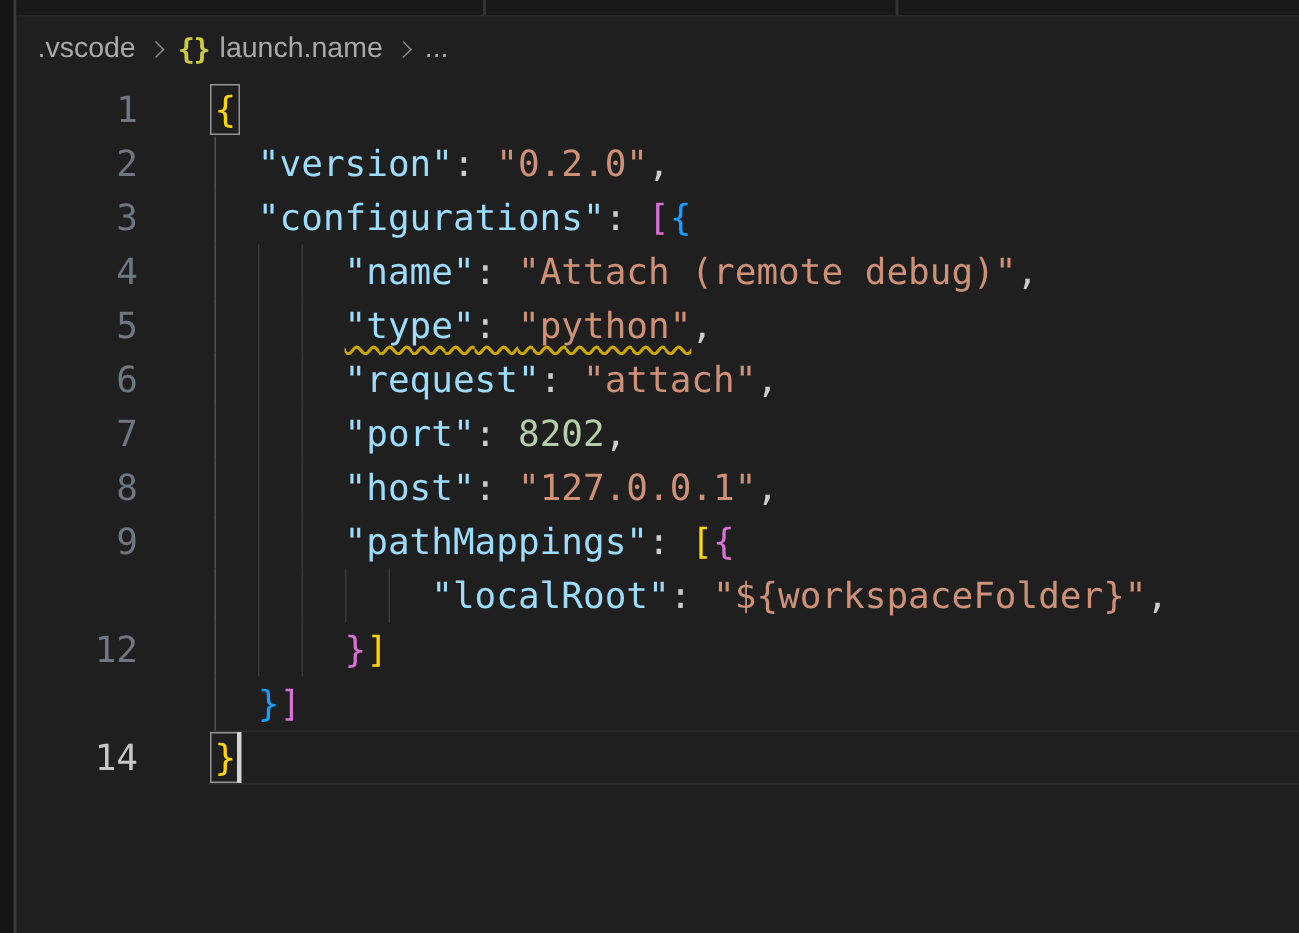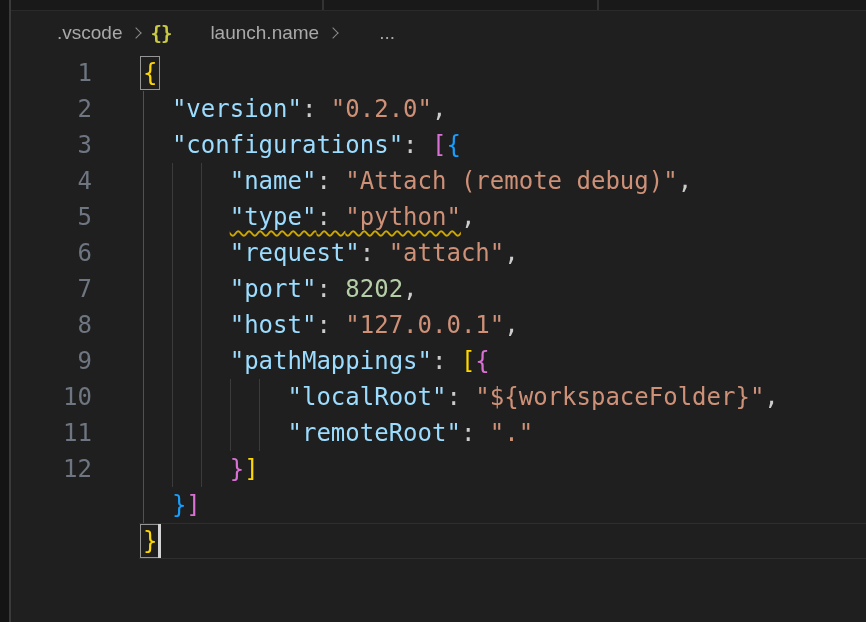--- a/index.html
+++ b/index.html
@@ -15,21 +15,21 @@
   
   .tabstrip{position:absolute;top:0;left:0;right:0;height:10px;background:var(--tabbar-bg);
             border-bottom:1px solid var(--tabbar-border);}
   .tabsep{position:absolute;top:0;bottom:0;width:2px;background:var(--tab-separator);}
   .tabsep.s1{left:311px;}
   .tabsep.s2{left:586px;}
 
   
   .breadcrumbs{position:absolute;top:11px;left:0;right:0;height:44px;display:flex;align-items:center;
                padding-left:14px;font-size:19px;color:var(--breadcrumb-fg);}
-  .bc-item{color:var(--breadcrumb-fg);white-space:nowrap;cursor:pointer;margin-left:32px;}
+  .bc-item{color:var(--breadcrumb-fg);white-space:nowrap;cursor:pointer;}
   .chev{display:inline-block;width:7px;height:7px;border-top:1.8px solid var(--breadcrumb-chevron);
         border-right:1.8px solid var(--breadcrumb-chevron);transform:rotate(45deg);margin:0 10px;}
   .json-icon{font-family:"DejaVu Sans Mono",monospace;font-weight:600;font-size:19px;
              color:var(--json-icon);margin-right:7px;letter-spacing:-1px;}
 
   
   .code{position:absolute;top:55px;left:0;right:0;}
   .line{position:relative;height:36px;font-family:"DejaVu Sans Mono",monospace;
         font-size:24px;line-height:36px;white-space:pre;}
   .lnum{position:absolute;left:0;top:0;width:81px;text-align:right;color:var(--line-number);}
@@ -104,32 +104,28 @@
   <span class="guide g0" style="left: 132px;"></span><span class="guide" style="left: 160.9px;"></span><span class="guide" style="left: 189.8px;"></span></div>
         <div class="line">
     <span class="lnum">8</span>
     <span class="ltext">      <span class="tk-key">"host"</span><span class="tk-pun">: </span><span class="tk-str">"127.0.0.1"</span><span class="tk-pun">,</span></span>
   <span class="guide g0" style="left: 132px;"></span><span class="guide" style="left: 160.9px;"></span><span class="guide" style="left: 189.8px;"></span></div>
         <div class="line">
     <span class="lnum">9</span>
     <span class="ltext">      <span class="tk-key">"pathMappings"</span><span class="tk-pun">: </span><span class="tk-b1">[</span><span class="tk-b2">{</span></span>
   <span class="guide g0" style="left: 132px;"></span><span class="guide" style="left: 160.9px;"></span><span class="guide" style="left: 189.8px;"></span></div>
         <div class="line">
-    <span class="lnum">10</span>
     <span class="ltext">          <span class="tk-key">"localRoot"</span><span class="tk-pun">: </span><span class="tk-str">"${workspaceFolder}"</span><span class="tk-pun">,</span></span>
-  <span class="guide g0" style="left: 132px;"></span><span class="guide" style="left: 160.9px;"></span><span class="guide" style="left: 189.8px;"></span><span class="guide" style="left: 218.7px;"></span><span class="guide" style="left: 247.6px;"></span></div>
-        <div class="line">
-    <span class="lnum">11</span>
-    <span class="ltext">          <span class="tk-key">"remoteRoot"</span><span class="tk-pun">: </span><span class="tk-str">"."</span></span>
   <span class="guide g0" style="left: 132px;"></span><span class="guide" style="left: 160.9px;"></span><span class="guide" style="left: 189.8px;"></span><span class="guide" style="left: 218.7px;"></span><span class="guide" style="left: 247.6px;"></span></div>
         <div class="line">
     <span class="lnum">12</span>
     <span class="ltext">      <span class="tk-b2">}</span><span class="tk-b1">]</span></span>
   <span class="guide g0" style="left: 132px;"></span><span class="guide" style="left: 160.9px;"></span><span class="guide" style="left: 189.8px;"></span></div>
         <div class="line">
     <span class="ltext">  <span class="tk-b3">}</span><span class="tk-b2">]</span></span>
   <span class="guide g0" style="left: 132px;"></span></div>
         <div class="line active">
+    <span class="lnum">14</span>
     <span class="ltext"><span class="tk-b1">}</span></span>
   <span class="bracket-box"></span><span class="cursor" style="left: 147.45px;"></span></div>
       </div>
   </div>
 </div>
 
 </body></html>

